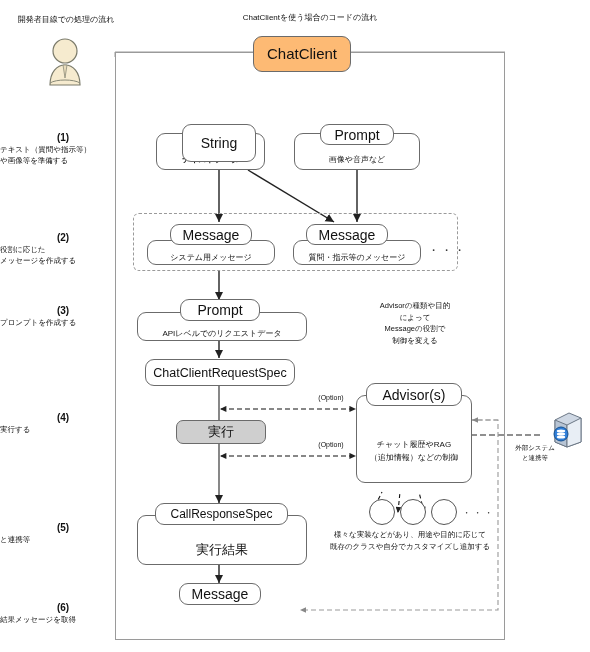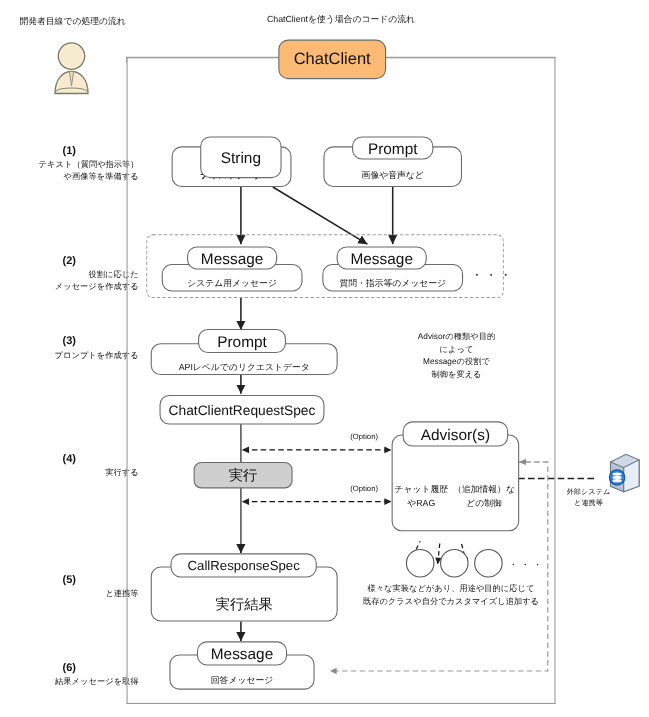--- a/index.html
+++ b/index.html
@@ -10,21 +10,21 @@
     color:#111;
     position:relative;
     overflow:hidden;
   }
   .canvas{position:absolute;left:0;top:0;width:590px;height:652px;}
   .abs{position:absolute;box-sizing:border-box;}
 
   
   .cap{font-size:8px;line-height:11px;text-align:center;color:#111;}
   .step-num{font-size:10px;font-weight:bold;text-align:center;line-height:13px;}
-  .step-txt{font-size:7.5px;line-height:11px;text-align:right;margin-left:31px;}
+  .step-txt{font-size:7.5px;line-height:11px;text-align:left;}
 
   
   .clsbox{
     border:1px solid #6b6b6b;border-radius:9px;background:#fff;
   }
   .clsname{
     border:1px solid #6b6b6b;border-radius:9px;background:#fff;
     font-size:14px;line-height:18px;text-align:center;
     display:flex;align-items:center;justify-content:center;
     z-index:5;
@@ -196,21 +196,21 @@
   <div class="abs clsname" style="left:180px;top:299px;width:80px;height:22px;">Prompt</div>
 
   <div class="abs plain" style="left:145px;top:359px;width:150px;height:27px;font-size:12.5px;">ChatClientRequestSpec</div>
 
   <div class="abs gray" style="left:176px;top:420px;width:90px;height:24px;">実行</div>
 
   <div class="abs" style="left:305px;top:394px;width:52px;font-size:7px;text-align:center;">(Option)</div>
   <div class="abs" style="left:305px;top:441px;width:52px;font-size:7px;text-align:center;">(Option)</div>
 
   <div class="abs clsbox" style="left:356px;top:395px;width:116px;height:88px;">
-    <div style="height:100%;display:flex;align-items:center;justify-content:center;padding-top:12px;">
+    <div style="height:100%;display:flex;flex-direction:column;align-items:center;justify-content:center;padding-top:12px;">
       <div style="font-size:8px;line-height:13px;text-align:center;">チャット履歴やRAG</div>
       <div style="font-size:8px;line-height:13px;text-align:center;">（追加情報）などの制御</div>
     </div>
   </div>
   <div class="abs clsname" style="left:366px;top:383px;width:96px;height:23px;">Advisor(s)</div>
 
   <div class="abs" style="left:352px;top:300px;width:126px;font-size:7.5px;line-height:11.5px;text-align:center;">
     <div>Advisorの種類や目的</div>
     <div>によって</div>
     <div>Messageの役割で</div>
@@ -225,23 +225,20 @@
   <div class="abs" style="left:295px;top:529px;width:230px;font-size:7.5px;line-height:12px;text-align:center;">
     <div>様々な実装などがあり、用途や目的に応じて</div>
     <div>既存のクラスや自分でカスタマイズし追加する</div>
   </div>
 
   <div class="abs clsbox" style="left:137px;top:515px;width:170px;height:50px;">
     <div class="clsbody" style="height:100%;font-size:13px;padding-top:10px;">実行結果</div>
   </div>
   <div class="abs clsname small" style="left:155px;top:503px;width:133px;height:22px;">CallResponseSpec</div>
 
-  <div class="abs clsbox" style="left:154px;top:595px;width:132px;height:32px;">
-    <div class="clsbody" style="height:100%;padding-top:8px;">回答メッセージ</div>
-  </div>
   <div class="abs clsname" style="left:179px;top:583px;width:82px;height:22px;">Message</div>
 
   <div class="abs" style="left:551px;top:410px;width:34px;height:40px;">
     <svg width="34" height="40" viewBox="0 0 34 40">
       <path d="M4,10 L18,3 L30,8 L30,32 L16,37 L4,32 Z" fill="#cfd8e4" stroke="#6b7785" stroke-width="1"></path>
       <path d="M4,10 L16,15 L16,37 L4,32 Z" fill="#b7c4d4" stroke="#6b7785" stroke-width="1"></path>
       <path d="M16,15 L30,8 L30,32 L16,37 Z" fill="#e8eef5" stroke="#6b7785" stroke-width="1"></path>
       <circle cx="10" cy="24" r="7" fill="#2f7ed8" stroke="#16508f" stroke-width="1"></circle>
       <ellipse cx="10" cy="21" rx="4.2" ry="1.5" fill="#ffffff"></ellipse>
       <ellipse cx="10" cy="24" rx="4.2" ry="1.5" fill="#ffffff"></ellipse>

